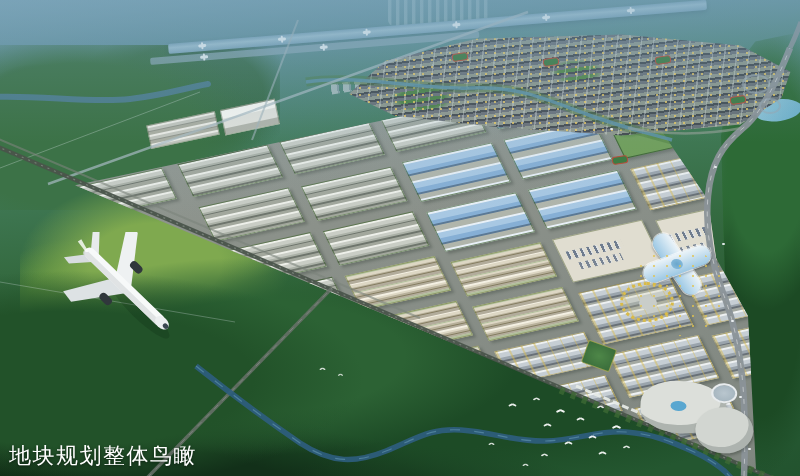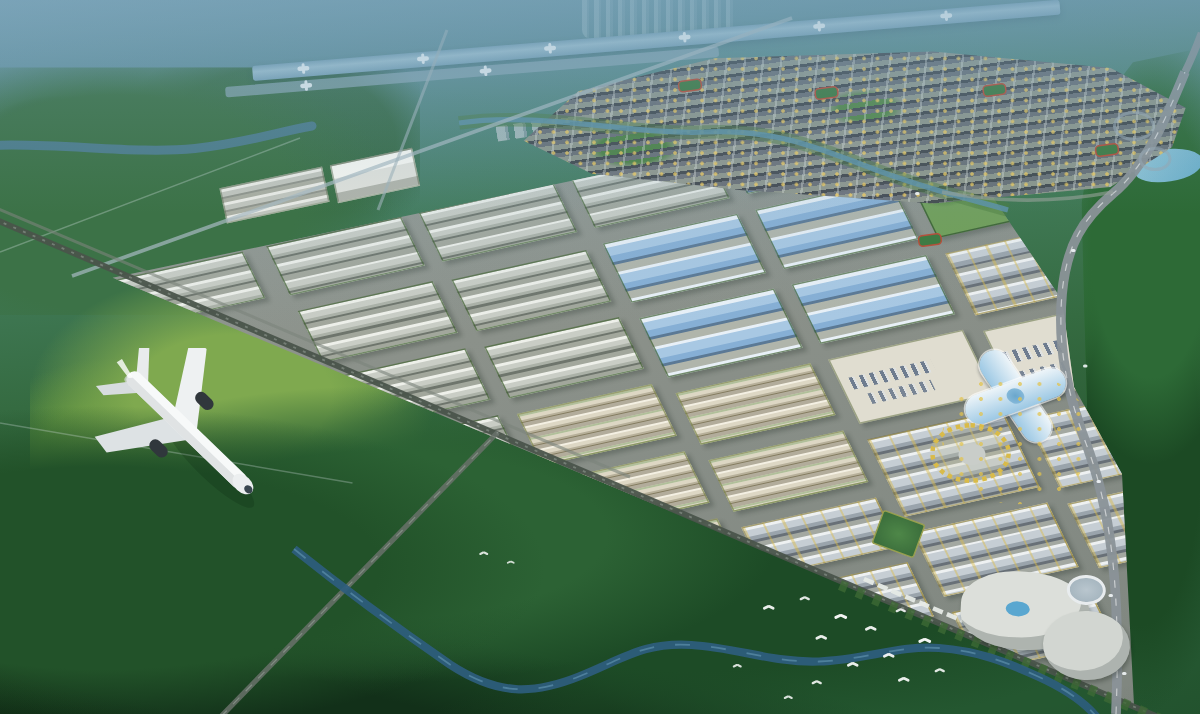--- a/index.html
+++ b/index.html
@@ -301,20 +301,21 @@
       <div class="bird" style="left: 612px; top: 424px; transform: scale(1); opacity: 0.95;"></div>
       <div class="bird" style="left: 588px; top: 434px; transform: scale(0.9); opacity: 0.91;"></div>
       <div class="bird" style="left: 564px; top: 440px; transform: scale(0.9); opacity: 0.91;"></div>
       <div class="bird" style="left: 540px; top: 452px; transform: scale(0.8); opacity: 0.87;"></div>
       <div class="bird" style="left: 598px; top: 450px; transform: scale(0.9); opacity: 0.91;"></div>
       <div class="bird" style="left: 622px; top: 444px; transform: scale(0.8); opacity: 0.87;"></div>
       <div class="bird" style="left: 521px; top: 462px; transform: scale(0.7); opacity: 0.83;"></div>
       <div class="bird" style="left: 487px; top: 441px; transform: scale(0.7); opacity: 0.83;"></div>
     </div>
   <div class="atmo"></div>
+  <div class="caption">地块规划整体鸟瞰</div>
 <div class="field" style="left: 452px; top: 53px;"></div>
     <div class="field" style="left: 543px; top: 58px;"></div>
     <div class="field" style="left: 655px; top: 56px;"></div>
     <div class="field" style="left: 730px; top: 96px;"></div>
     <div class="field" style="left: 612px; top: 156px;"></div>
     <div class="car" style="left: 714px; top: 166px;"></div>
     <div class="car" style="left: 722px; top: 243px;"></div>
     <div class="car" style="left: 731px; top: 320px;"></div>
     <div class="car" style="left: 739px; top: 396px;"></div>
     <div class="car" style="left: 748px; top: 448px;"></div>

